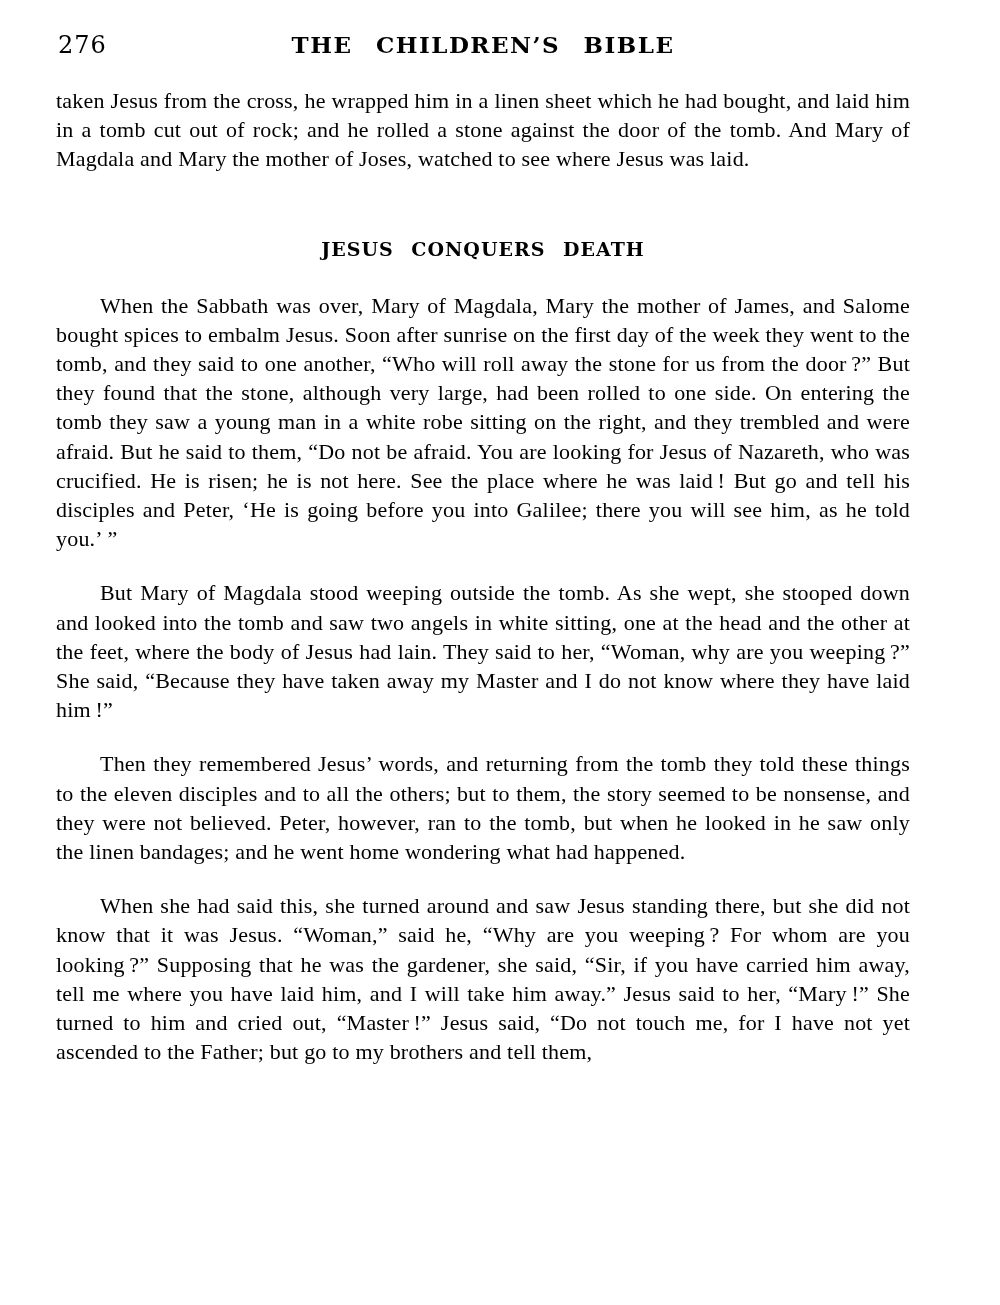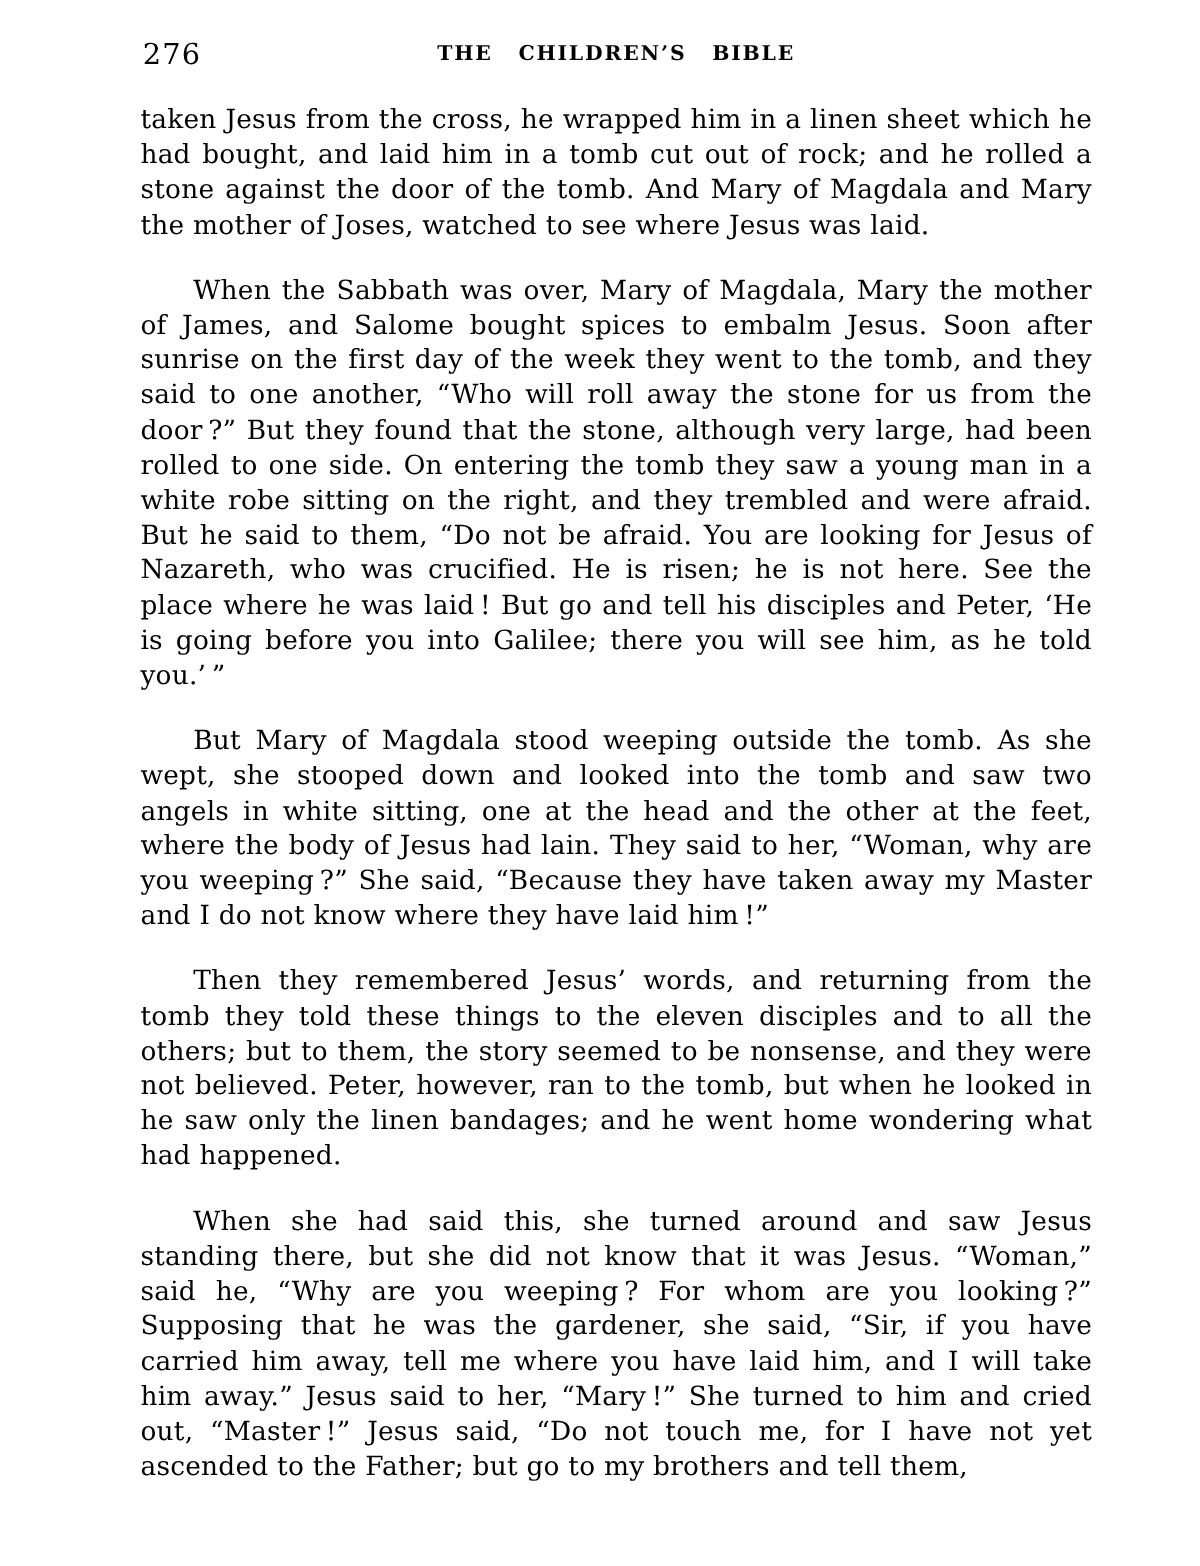--- a/index.html
+++ b/index.html
@@ -8,21 +8,21 @@
     background: #ffffff;
   }
   .page {
     position: relative;
     width: 1000px;
     height: 1305px;
     background: #ffffff;
     color: #000000;
     font-family: "DejaVu Serif", serif;
     box-sizing: border-box;
-    padding: 30px 90px 0 117px;
+    padding: 30px 90px 0 56px;
     overflow: hidden;
   }
   .page-header {
     position: relative;
     height: 30px;
     margin-bottom: 26px;
   }
   .page-number {
     position: absolute;
     left: 2px;
@@ -30,35 +30,36 @@
     font-size: 24px;
     line-height: 30px;
     letter-spacing: 1px;
   }
   .running-title {
     position: absolute;
     left: 0;
     right: 0;
     top: 0;
     text-align: center;
-    font-size: 17px;
+    font-size: 23px;
     line-height: 30px;
     font-weight: bold;
     letter-spacing: 1.5px;
     word-spacing: 14px;
     white-space: nowrap;
   }
   .body-text {
     font-size: 22px;
     line-height: 29.2px;
   }
   .para {
     margin: 0;
     text-align: justify;
     letter-spacing: 0.2px;
+    font-family: Liberation Serif, serif;
   }
   .para.indent {
     text-indent: 44px;
     margin-top: 25px;
   }
   .section-heading {
     margin: 64px 0 31px 0;
     text-align: center;
     font-size: 19px;
     font-weight: bold;
@@ -74,20 +75,21 @@
 
   <div class="page-header">
     <span class="page-number">276</span>
     <span class="running-title">THE CHILDREN’S BIBLE</span>
   </div>
 
   <div class="body-text">
 
     <p class="para">taken Jesus from the cross, he wrapped him in a linen sheet which he had bought, and laid him in a tomb cut out of rock; and he rolled a stone against the door of the tomb.  And Mary of Magdala and Mary the mother of Joses, watched to see where Jesus was laid.</p>
 
+    <h2 class="section-heading">JESUS CONQUERS DEATH</h2>
 
     <p class="para indent">When the Sabbath was over, Mary of Magdala, Mary the mother of James, and Salome bought spices to embalm Jesus.  Soon after sunrise on the first day of the week they went to the tomb, and they said to one another, “Who will roll away the stone for us from the door ?”  But they found that the stone, although very large, had been rolled to one side.  On entering the tomb they saw a young man in a white robe sitting on the right, and they trembled and were afraid.  But he said to them, “Do not be afraid.  You are looking for Jesus of Nazareth, who was crucified.  He is risen; he is not here.  See the place where he was laid !  But go and tell his disciples and Peter, ‘He is going before you into Galilee; there you will see him, as he told you.’ ”</p>
 
     <p class="para indent">But Mary of Magdala stood weeping outside the tomb.  As she wept, she stooped down and looked into the tomb and saw two angels in white sitting, one at the head and the other at the feet, where the body of Jesus had lain.  They said to her, “Woman, why are you weeping ?”  She said, “Because they have taken away my Master and I do not know where they have laid him !”</p>
 
     <p class="para indent">Then they remembered Jesus’ words, and returning from the tomb they told these things to the eleven disciples and to all the others; but to them, the story seemed to be nonsense, and they were not believed.  Peter, however, ran to the tomb, but when he looked in he saw only the linen bandages; and he went home wondering what had happened.</p>
 
     <p class="para indent">When she had said this, she turned around and saw Jesus standing there, but she did not know that it was Jesus.  “Woman,” said he, “Why are you weeping ?  For whom are you looking ?”  Supposing that he was the gardener, she said, “Sir, if you have carried him away, tell me where  you have laid him, and I will take him away.”  Jesus said to her, “Mary !”  She turned to him and cried out, “Master !”  Jesus said, “Do not touch me, for I have not yet ascended to the Father; but go to my brothers and tell them,</p>
 
   </div>

